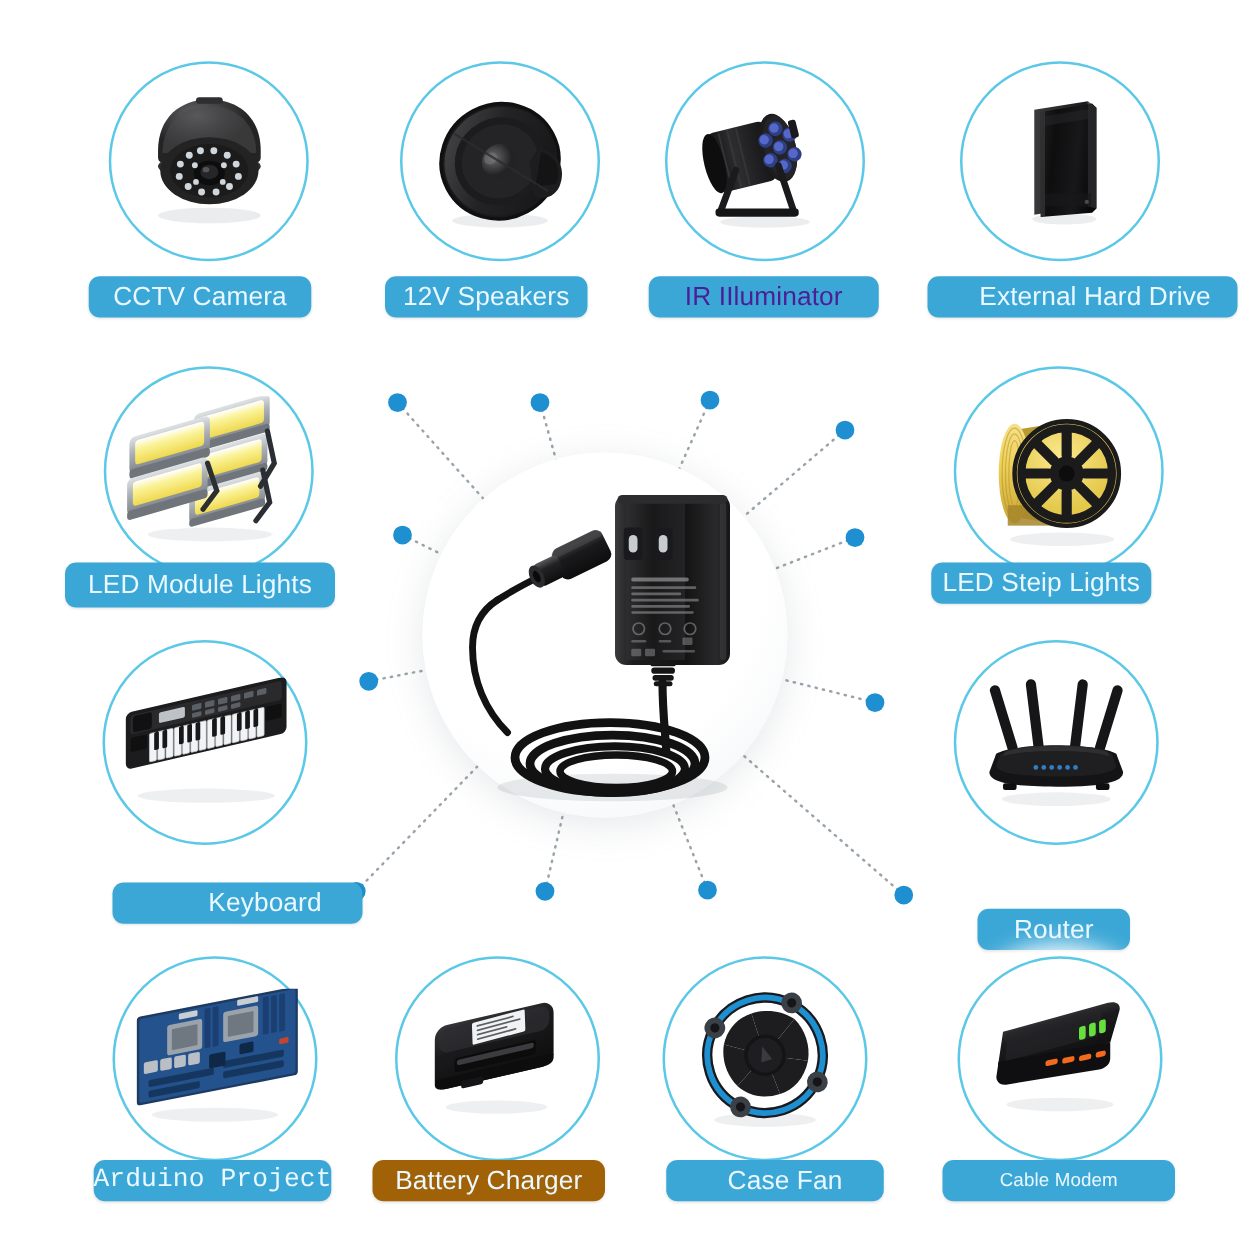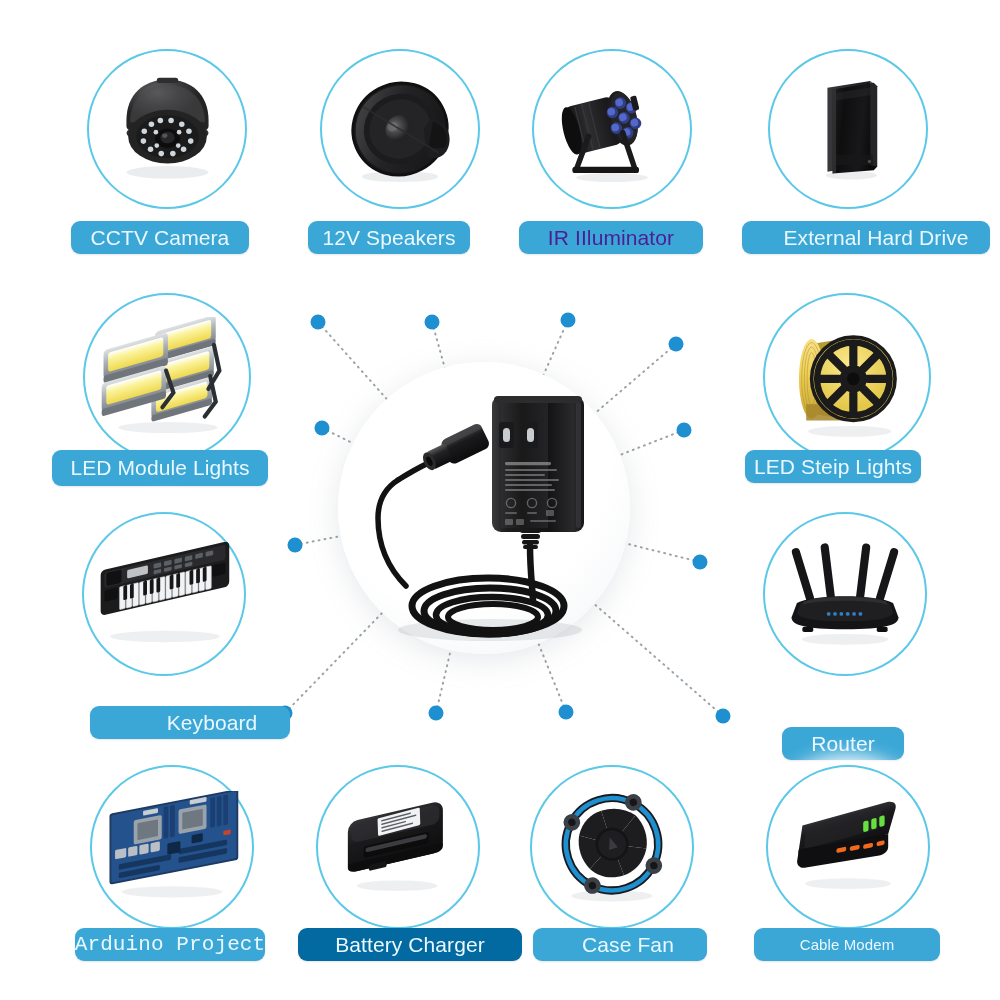--- a/index.html
+++ b/index.html
@@ -632,21 +632,21 @@
   <rect x="36" y="42" width="74" height="13" rx="3" fill="#0c0c0d"></rect>
   <rect x="38" y="44" width="70" height="5" rx="2.5" fill="#3c3c40"></rect>
 
   <path d="M18,58 L126,58 L126,62 C126,66 122,68 116,68 L28,68 C22,68 18,66 18,62 Z" fill="#0d0d0e"></path>
   <rect x="42" y="64" width="20" height="7" rx="2" fill="#151517"></rect>
  </g>
 </svg>
         </div>
       </div>
     </div>
-    <div class="pill" style="left: 298px; top: 927.5px; width: 224px; height: 33px; font-size: 21px; background: #0369a1; color: rgb(234, 248, 255);">Battery Charger</div>
+    <div class="pill" style="left: 298px; top: 927.5px; width: 186px; height: 33px; font-size: 21px; background: #a16207; color: rgb(234, 248, 255);">Battery Charger</div>
     <div class="cell" style="left: 530px; top: 765px; width: 160px; height: 160px;">
       <div class="circle" style="width: 160px; height: 160px;">
         <div class="art">
           <svg viewBox="0 0 140 130" width="130" height="120">
  <ellipse cx="70" cy="118" rx="44" ry="6" fill="rgba(120,128,136,.13)"></ellipse>
  <g transform="rotate(-18 70 62)">
 
   <circle cx="70" cy="62" r="50" fill="none" stroke="#1a1a1c" stroke-width="9"></circle>
   <circle cx="70" cy="62" r="50" fill="none" stroke="#1E8FD0" stroke-width="5"></circle>
 

